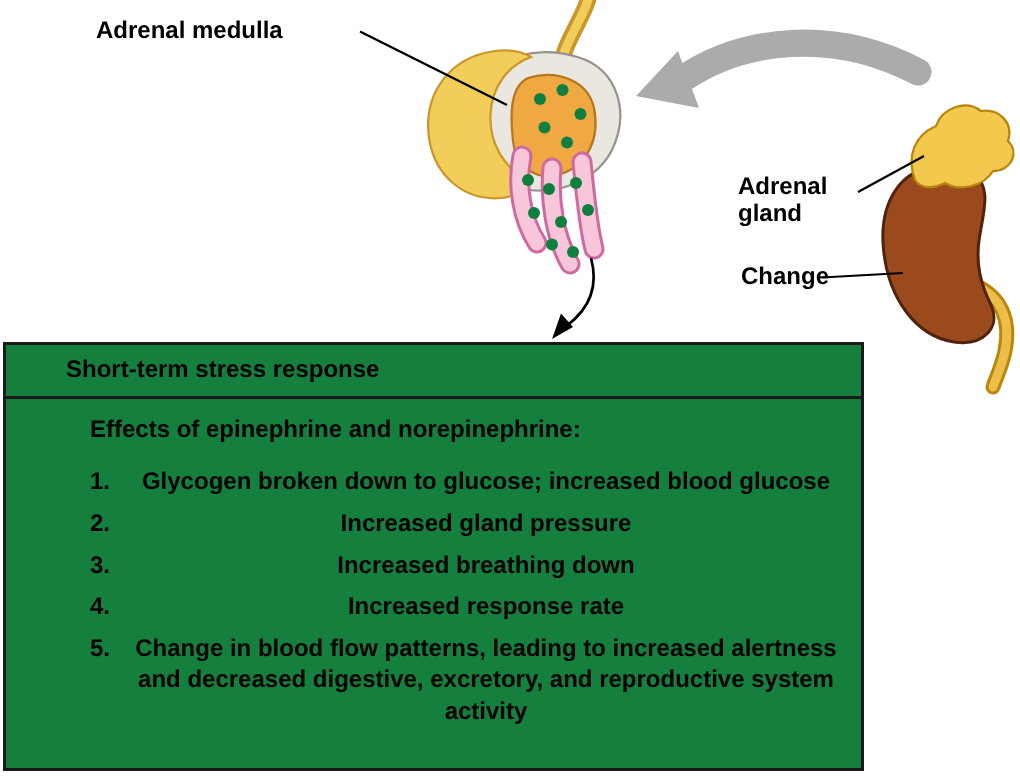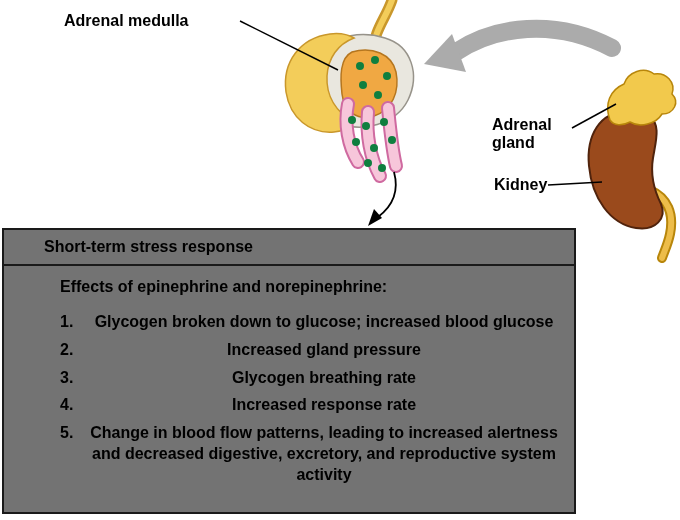--- a/index.html
+++ b/index.html
@@ -25,21 +25,21 @@
   }
   .lbl-adrenal-medulla { left: 64px; top: 12px; }
   .lbl-adrenal-gland  { left: 492px; top: 116px; width: 74px; }
   .lbl-kidney         { left: 494px; top: 176px; }
 
   .stress-box {
     position: absolute;
     left: 2px; top: 228px;
     width: 574px; height: 286px;
     border: 2px solid #1a1a1a;
-    background: #737373;
+    background: #15803d;
     box-sizing: border-box;
   }
   .box-header {
     height: 36px;
     border-bottom: 2px solid #1a1a1a;
     display: flex;
     align-items: center;
     padding-left: 40px;
     font-size: 16px;
     box-sizing: border-box;
@@ -130,40 +130,40 @@
     </g>
 
     <g>
       <path d="M 394 172 C 400 194, 390 208, 378 217" fill="none" stroke="#000000" stroke-width="1.8"></path>
       <polygon points="368,226 382,218 374,209" fill="#000000"></polygon>
     </g>
   </svg>
 
   <div class="fig-label lbl-adrenal-gland">Adrenal gland</div>
   <div class="fig-label lbl-adrenal-medulla">Adrenal medulla</div>
-  <div class="fig-label lbl-kidney">Kidney</div>
+  <div class="fig-label lbl-kidney">Change</div>
 
   <div class="stress-box">
     <div class="box-header">
       <span>Short-term stress response</span>
     </div>
     <div class="box-body">
       <p class="box-subtitle">Effects of epinephrine and norepinephrine:</p>
 
       <div class="effect-item">
         <span class="effect-num">1.</span>
         <span class="effect-text">Glycogen broken down to glucose; increased blood glucose</span>
       </div>
       <div class="effect-item">
         <span class="effect-num">2.</span>
         <span class="effect-text">Increased gland pressure</span>
       </div>
       <div class="effect-item">
         <span class="effect-num">3.</span>
-        <span class="effect-text">Glycogen breathing rate</span>
+        <span class="effect-text">Increased breathing down</span>
       </div>
       <div class="effect-item">
         <span class="effect-num">4.</span>
         <span class="effect-text">Increased response rate</span>
       </div>
       <div class="effect-item">
         <span class="effect-num">5.</span>
         <span class="effect-text w-narrow">Change in blood flow patterns, leading to increased alertness and decreased digestive, excretory, and reproductive system activity</span>
       </div>
     </div>

